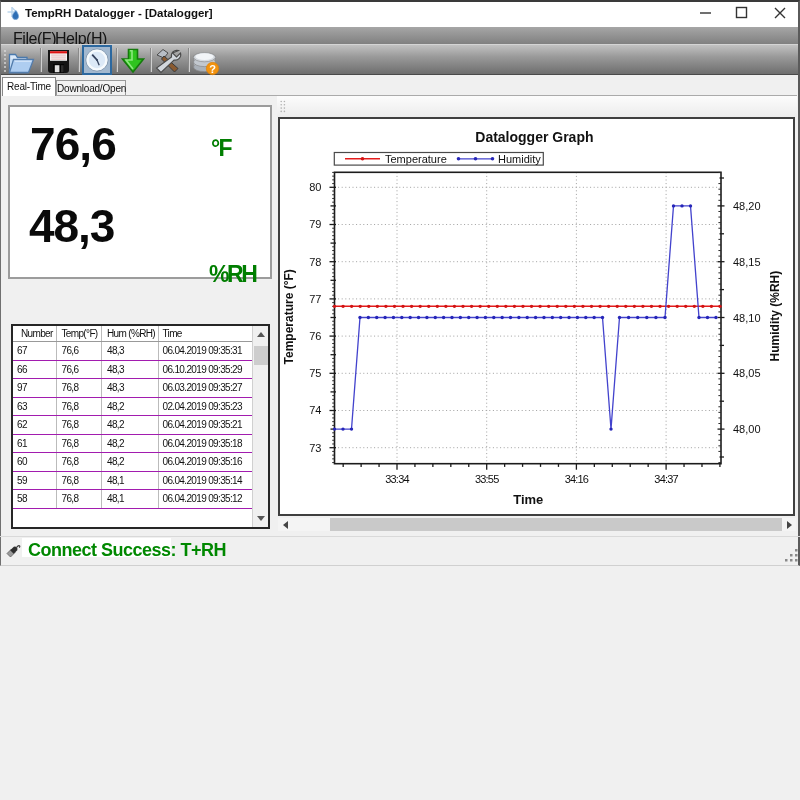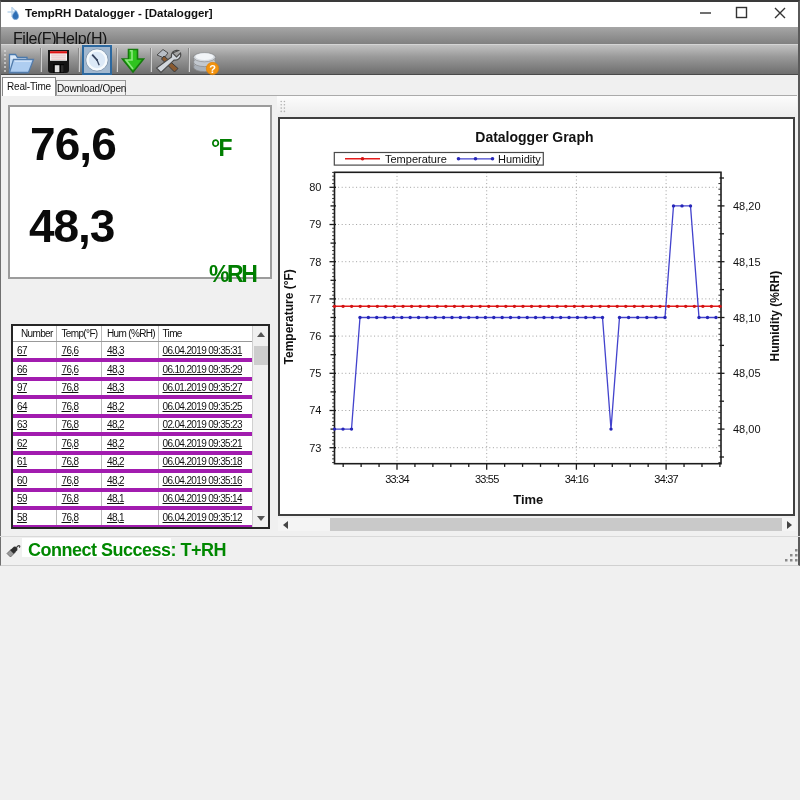--- a/index.html
+++ b/index.html
@@ -16,21 +16,21 @@
 #tabline { left:56px; top:95px; width:741px; height:1px; background:#aaa; }
 #dispbox { left:7.5px; top:104.5px; width:264px; height:174px; background:#fff; border:2px solid #9c9c9c; }
 #t-big { left:30px; top:120.5px; font-size:46px; font-weight:bold; letter-spacing:-0.9px; color:#0a0a0a; line-height:46px; }
 #h-big { left:29px; top:202.5px; font-size:46px; font-weight:bold; letter-spacing:-1.1px; color:#0a0a0a; line-height:46px; }
 #t-unit { left:211px; top:134.8px; font-size:23px; letter-spacing:-1.7px; font-weight:bold; color:#007e00; }
 #h-unit { left:209px; top:215.9px; font-size:23px; letter-spacing:-2.4px; font-weight:bold; color:#007e00;margin-top:45px; }
 #tbl { left:10.5px; top:323.5px; width:259px; height:205px; background:#fff; border:2px solid #262626; overflow:hidden; }
 #tbl table { border-collapse:collapse; width:239px; table-layout:fixed; font-size:10px; letter-spacing:-0.65px; color:#111; white-space:nowrap; }
 #tbl th { font-weight:normal; text-align:left; height:16px; border-right:1px solid #bbb; border-bottom:1px solid #999; padding-left:5px; overflow:hidden; }
 #tbl th:first-child { padding-left:8.5px; }
-#tbl td { height:18.5px; border-right:1px solid #bbb; border-bottom:4px solid #a21caf; padding-left:5px; overflow:hidden;text-decoration:underline; }
+#tbl td { height:18.5px; border-right:1px solid #bbb; border-bottom:1px solid #a21caf; padding-left:5px; overflow:hidden; }
 #tbl td:first-child { padding-left:4.5px; }
 #tbl th:nth-child(2), #tbl td:nth-child(2) { padding-left:4.5px; }
 #tbl th:last-child, #tbl td:last-child { padding-left:3.5px; }
 #tbl th:last-child, #tbl td:last-child { border-right:none; }
 #vsb { right:0; top:0; width:16px; height:201px; background:#f0f0f0; border-left:1px solid #d0d0d0; }
 #vthumb { left:1px; top:20px; width:15px; height:19px; background:#cdcdcd; }
 .tri-up { position:absolute; left:4px; top:6px; width:0; height:0; border-left:4px solid transparent; border-right:4px solid transparent; border-bottom:5px solid #555; }
 .tri-dn { position:absolute; left:4px; bottom:6px; width:0; height:0; border-left:4px solid transparent; border-right:4px solid transparent; border-top:5px solid #555; }
 #gheader { left:277px; top:96px; width:520px; height:21px; background:linear-gradient(180deg,#fcfcfc,#ececec); }
 #gtitle { left:290px; top:97.5px; font-size:13px; letter-spacing:-0.6px; font-weight:bold; color:#141414;margin-top:16px; }
@@ -169,27 +169,21 @@
 <tr>
           <td>66</td>
           <td>76,6</td>
           <td>48,3</td>
           <td>06.10.2019 09:35:29</td>
         </tr>
 <tr>
           <td>97</td>
           <td>76,8</td>
           <td>48,3</td>
-          <td>06.01.2019 09:35:27</td>
-        </tr>
-<tr>
-          <td>64</td>
-          <td>76,8</td>
-          <td>48,2</td>
-          <td>06.04.2019 09:35:25</td>
+          <td>06.03.2019 09:35:27</td>
         </tr>
 <tr>
           <td>63</td>
           <td>76,8</td>
           <td>48,2</td>
           <td>02.04.2019 09:35:23</td>
         </tr>
 <tr>
           <td>62</td>
           <td>76,8</td>

